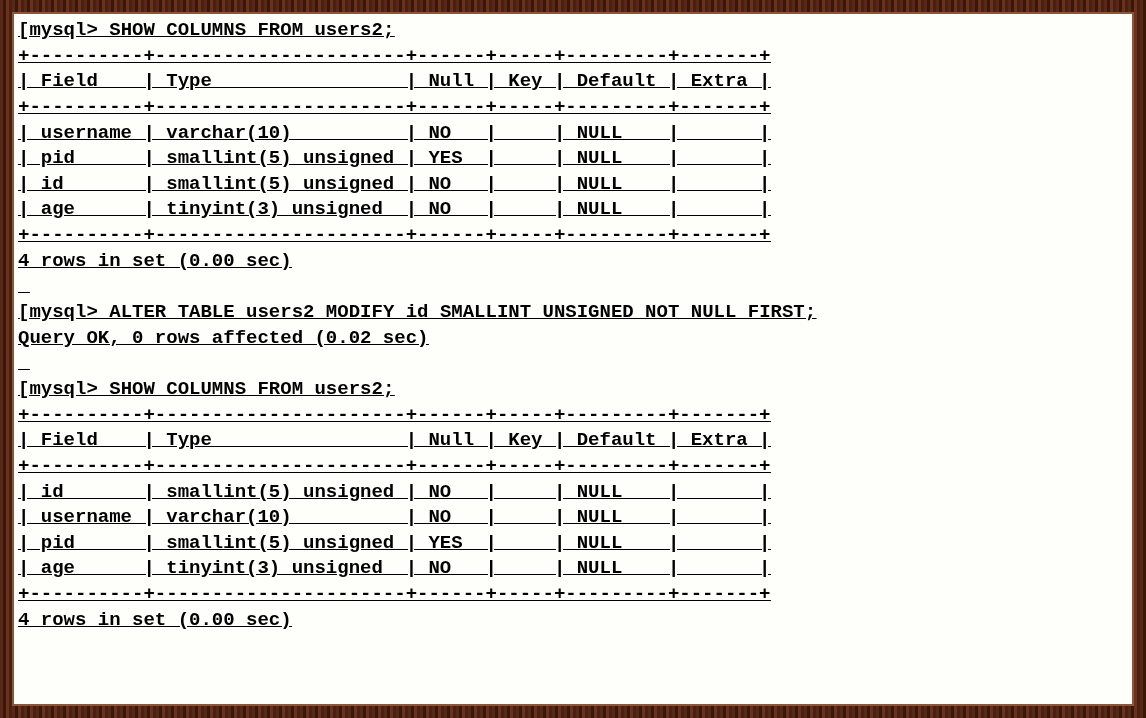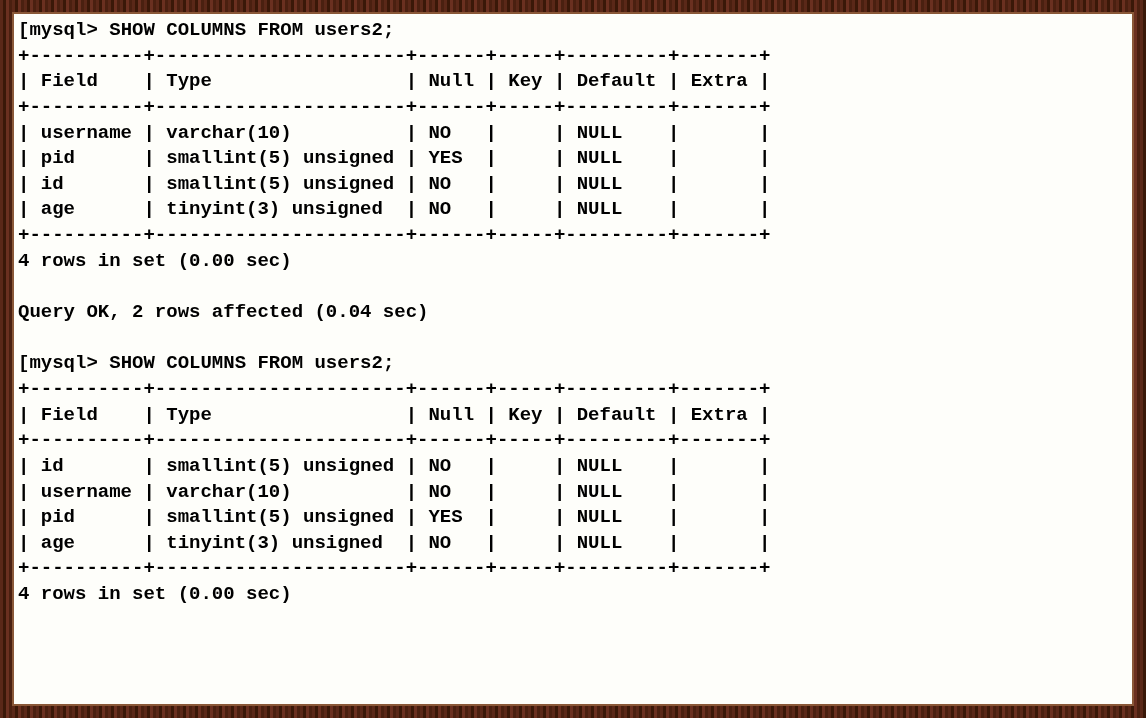--- a/index.html
+++ b/index.html
@@ -1,18 +1,19 @@
 <!DOCTYPE html>
 <html><head>
   <meta charset="utf-8">
   <style>
     * {
       margin: 0;
       padding: 0;
       box-sizing: border-box;
+      text-decoration: underline;
     }
     body {
       background: repeating-linear-gradient(
         90deg,
         #5a2818 0px,
         #5a2818 3px,
         #3a1808 3px,
         #3a1808 6px,
         #6a3020 6px,
         #6a3020 9px,
@@ -55,21 +56,22 @@
   <div class="line">+----------+----------------------+------+-----+---------+-------+</div>
   <div id="table1-body">
       <div class="line">| username | varchar(10)          | NO   |     | NULL    |       |</div>
       <div class="line">| pid      | smallint(5) unsigned | YES  |     | NULL    |       |</div>
       <div class="line">| id       | smallint(5) unsigned | NO   |     | NULL    |       |</div>
       <div class="line">| age      | tinyint(3) unsigned  | NO   |     | NULL    |       |</div>
     </div>
   <div class="line">+----------+----------------------+------+-----+---------+-------+</div>
   <div class="line">4 rows in set (0.00 sec)</div>
   <div class="line"> </div>
-  <div class="line">Query OK, 2 rows affected (0.04 sec)</div>
+  <div class="line"><span class="prompt-bracket">[</span><span>mysql&gt;</span> <span>ALTER TABLE users2 MODIFY id SMALLINT UNSIGNED NOT NULL FIRST;</span></div>
+  <div class="line">Query OK, 0 rows affected (0.02 sec)</div>
   <div class="line"> </div>
   <div class="line"><span class="prompt-bracket">[</span><span>mysql&gt;</span> <span>SHOW COLUMNS FROM users2;</span></div>
   <div class="line">+----------+----------------------+------+-----+---------+-------+</div>
   <div class="line" id="header-row-2">| Field    | Type                 | Null | Key | Default | Extra |</div>
   <div class="line">+----------+----------------------+------+-----+---------+-------+</div>
   <div id="table2-body">
       <div class="line">| id       | smallint(5) unsigned | NO   |     | NULL    |       |</div>
       <div class="line">| username | varchar(10)          | NO   |     | NULL    |       |</div>
       <div class="line">| pid      | smallint(5) unsigned | YES  |     | NULL    |       |</div>
       <div class="line">| age      | tinyint(3) unsigned  | NO   |     | NULL    |       |</div>

